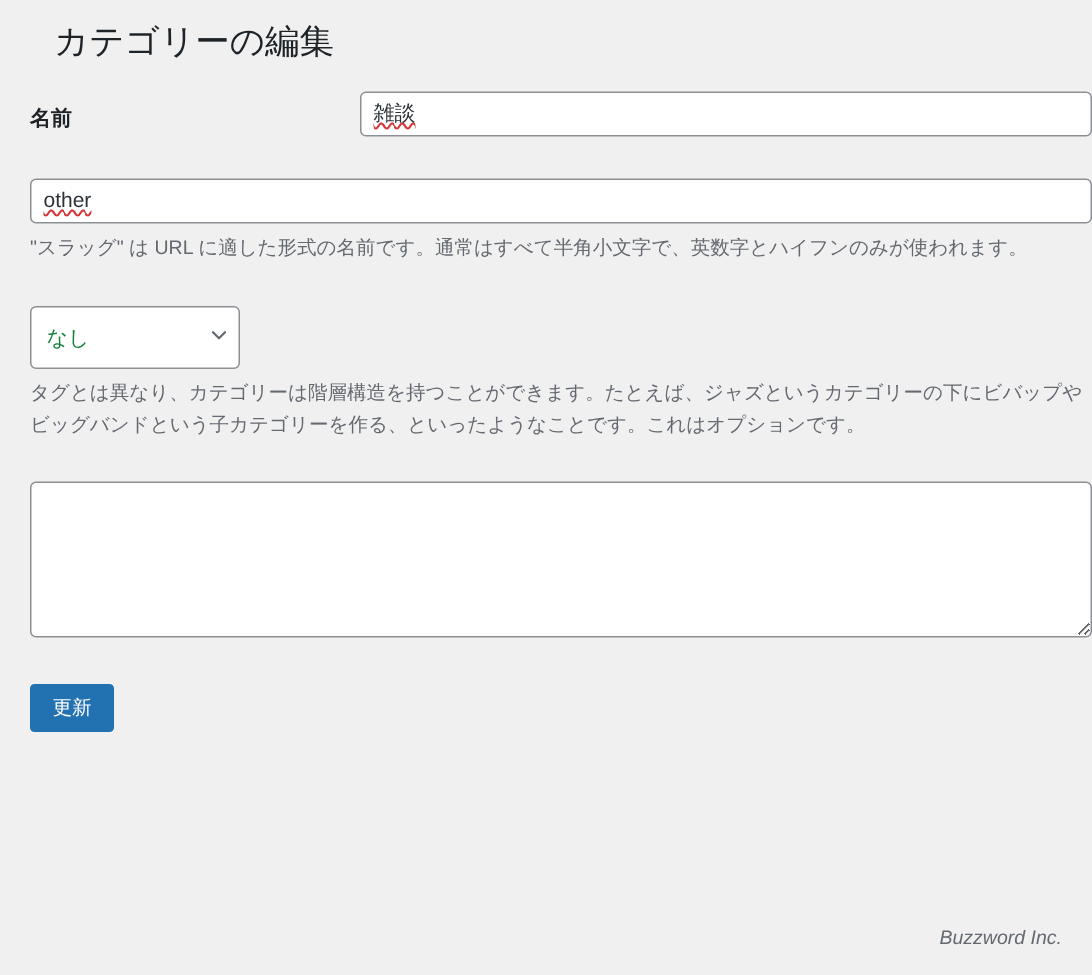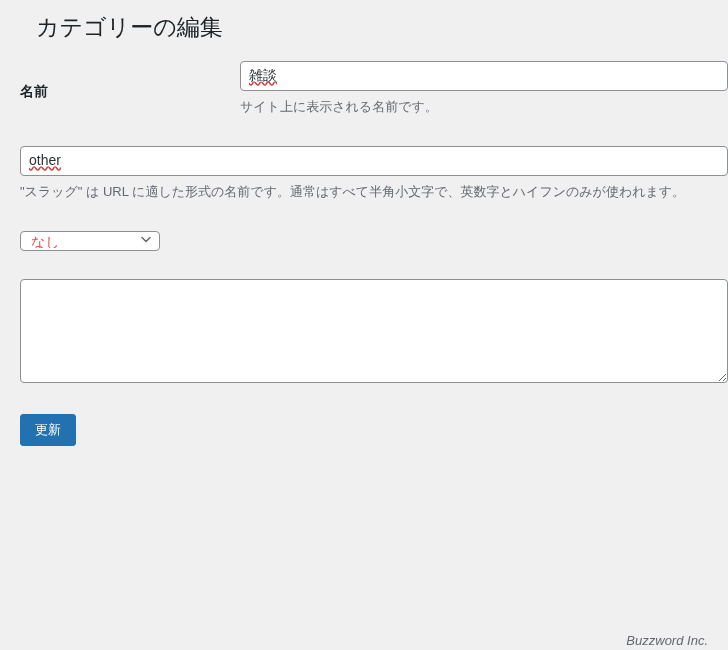--- a/index.html
+++ b/index.html
@@ -61,27 +61,27 @@
       text-decoration: underline wavy #d63638;
       text-decoration-skip-ink: none;
     }
     .select-wrap {
       position: relative;
       display: inline-block;
       width: 140px;
     }
     .select-wrap select {
       width: 100%;
-      height: 20px;
+      height: 42px;
       border: 1px solid #8c8f94;
       border-radius: 4px;
       padding: 2px 28px 2px 10px;
       font-size: 14px;
       background: #fff;
-      color: #ef4444;
+      color: #15803d;
       -webkit-appearance: none;
       -moz-appearance: none;
       appearance: none;
       font-family: inherit;
     }
     .select-chevron {
       position: absolute;
       right: 8px;
       top: 50%;
       transform: translateY(-50%);
@@ -107,21 +107,21 @@
       border: 1px solid #2271b1;
       color: #fff;
       font-size: 13px;
       padding: 6px 14px;
       border-radius: 3px;
       cursor: pointer;
       font-family: inherit;
     }
     .footer-credit {
       position: absolute;
-      bottom: 2px;
+      bottom: 18px;
       right: 20px;
       font-size: 13px;
       color: #646970;
       font-style: italic;
     }
     .input-value-overlay {
       position: absolute;
       left: 9px;
       top: 6px;
       font-size: 14px;
@@ -138,21 +138,20 @@
 
 <div class="form-row">
   <div class="form-label-col">
     <label>名前</label>
   </div>
   <div class="form-field-col">
     <div class="input-stack">
       <input type="text" class="text-input" value="雑談" style="">
       <span class="input-value-overlay"><span class="spellcheck-underline">雑談</span></span>
     </div>
-    <p class="help-text">サイト上に表示される名前です。</p>
   </div>
 </div>
 
 <div class="form-row">
   <div class="form-field-col">
     <div class="input-stack">
       <input type="text" class="text-input" value="other" style="">
       <span class="input-value-overlay"><span class="spellcheck-underline">other</span></span>
     </div>
     <p class="help-text">"スラッグ" は URL に適した形式の名前です。通常はすべて半角小文字で、英数字とハイフンのみが使われます。</p>
@@ -164,20 +163,21 @@
     <div class="select-wrap">
       <select>
         <option selected="">なし</option>
       </select>
       <span class="select-chevron">
         <svg width="12" height="12" viewBox="0 0 12 12">
             <path d="M2 4 L6 8 L10 4" stroke="#646970" stroke-width="1.5" fill="none" stroke-linecap="round" stroke-linejoin="round"></path>
           </svg>
       </span>
     </div>
+    <p class="help-text">タグとは異なり、カテゴリーは階層構造を持つことができます。たとえば、ジャズというカテゴリーの下にビバップやビッグバンドという子カテゴリーを作る、といったようなことです。これはオプションです。</p>
   </div>
 </div>
 
 <div class="form-row">
   <div class="form-field-col">
     <textarea class="textarea-input" style=""></textarea>
   </div>
 </div>
 
 <div class="submit-row">

